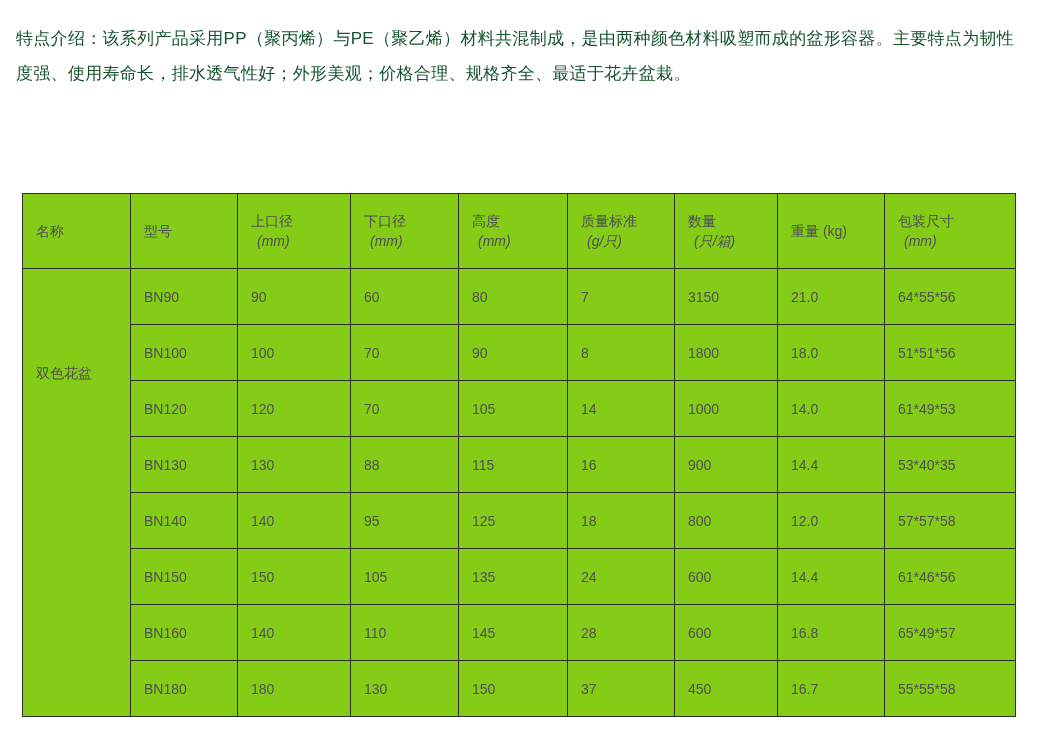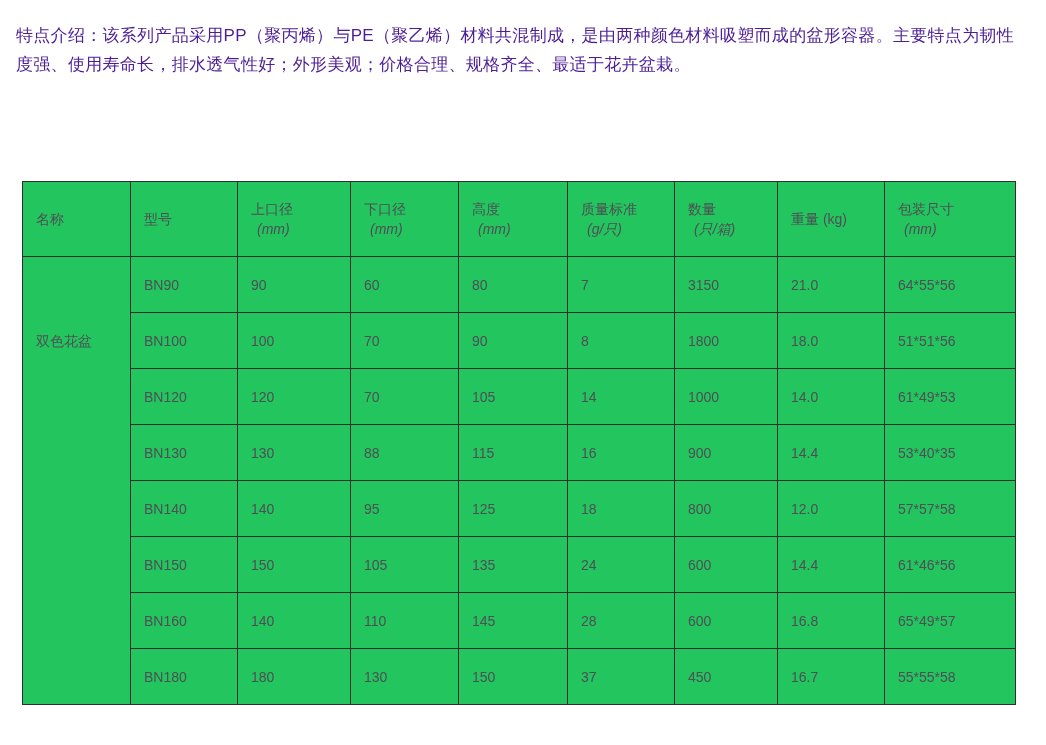--- a/index.html
+++ b/index.html
@@ -8,32 +8,32 @@
     background: #ffffff;
     width: 1046px; height: 745px;
     font-family: "Liberation Sans", "DejaVu Sans", sans-serif;
   }
   .page { position: relative; width: 1046px; height: 745px; background: #ffffff; overflow: hidden; }
 
   .intro {
     margin: 21px 16px 0 16px;
     width: 1015px;
     font-size: 17px;
-    line-height: 29px;
-    color: #4c1d95;
+    line-height: 35px;
+    color: #14532d;
     letter-spacing: 0.3px;
     text-align: left;
   }
 
   table.spec-table {
     border-collapse: collapse;
     table-layout: fixed;
     margin: 102px 0 0 22px;
     width: 994px;
-    background: #22c55e;
+    background: #84cc16;
   }
   .spec-table th, .spec-table td {
     border: 1px solid #2e2e2e;
     font-size: 14px;
     font-weight: normal;
     color: #4f4f55;
     text-align: left;
     padding: 0 4px 0 13px;
     vertical-align: middle;
     overflow: hidden;
@@ -41,21 +41,21 @@
   }
   .spec-table thead tr { height: 75px; }
   .spec-table tbody tr { height: 56px; }
 
   .hline1 { line-height: 20px; }
   .hline2 { line-height: 20px; padding-left: 6px; margin-top: 0; font-style: italic; }
   .hline2:empty { display: none; }
 
   td.name-cell {
     vertical-align: top;
-    padding-top: 76px;
+    padding-top: 96px;
   }
 </style>
 </head>
 <body>
 
 <div class="page">
 
   <p class="intro">特点介绍：该系列产品采用PP（聚丙烯）与PE（聚乙烯）材料共混制成，是由两种颜色材料吸塑而成的盆形容器。主要特点为韧性度强、使用寿命长，排水透气性好；外形美观；价格合理、规格齐全、最适于花卉盆栽。</p>
 
   <table class="spec-table">

